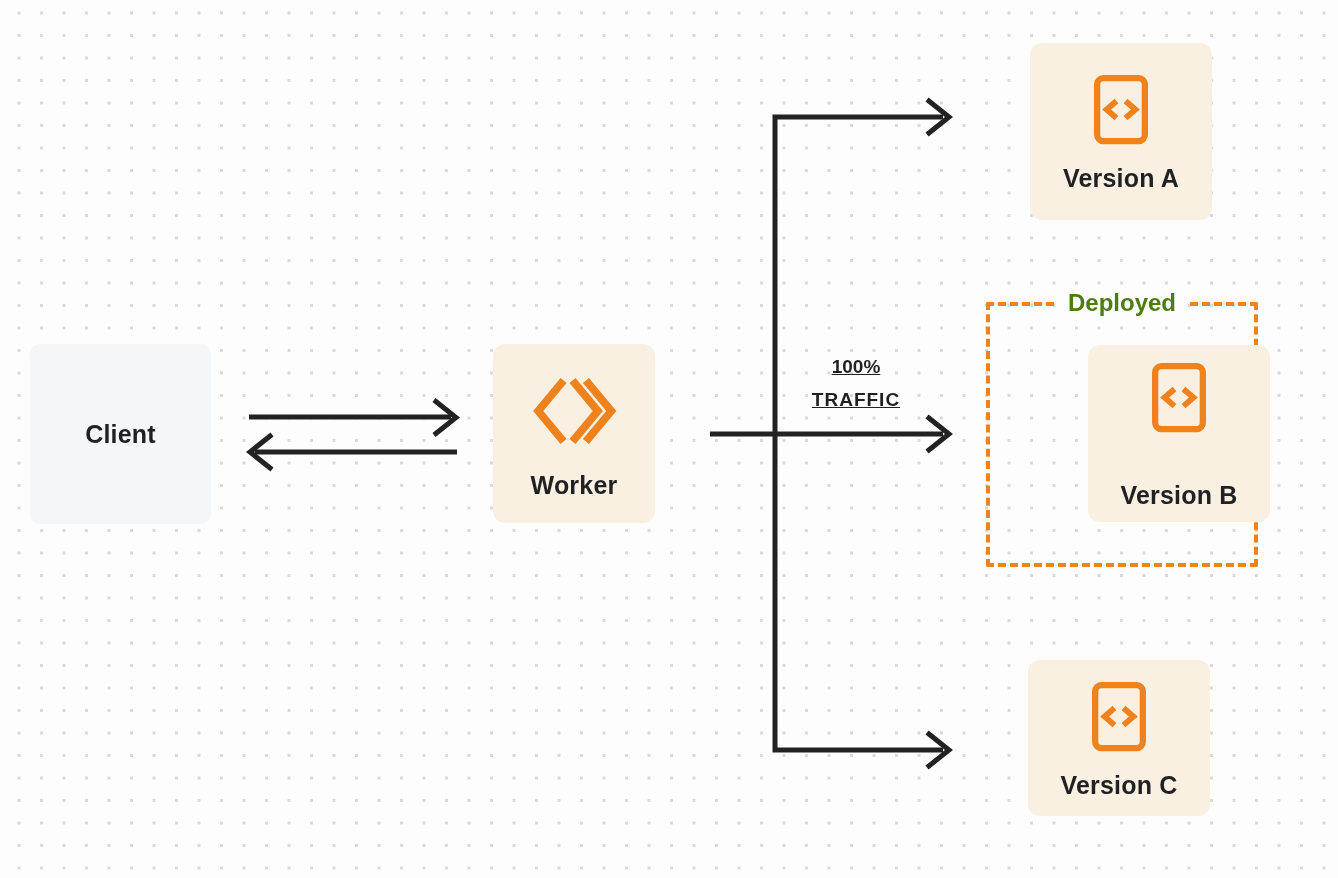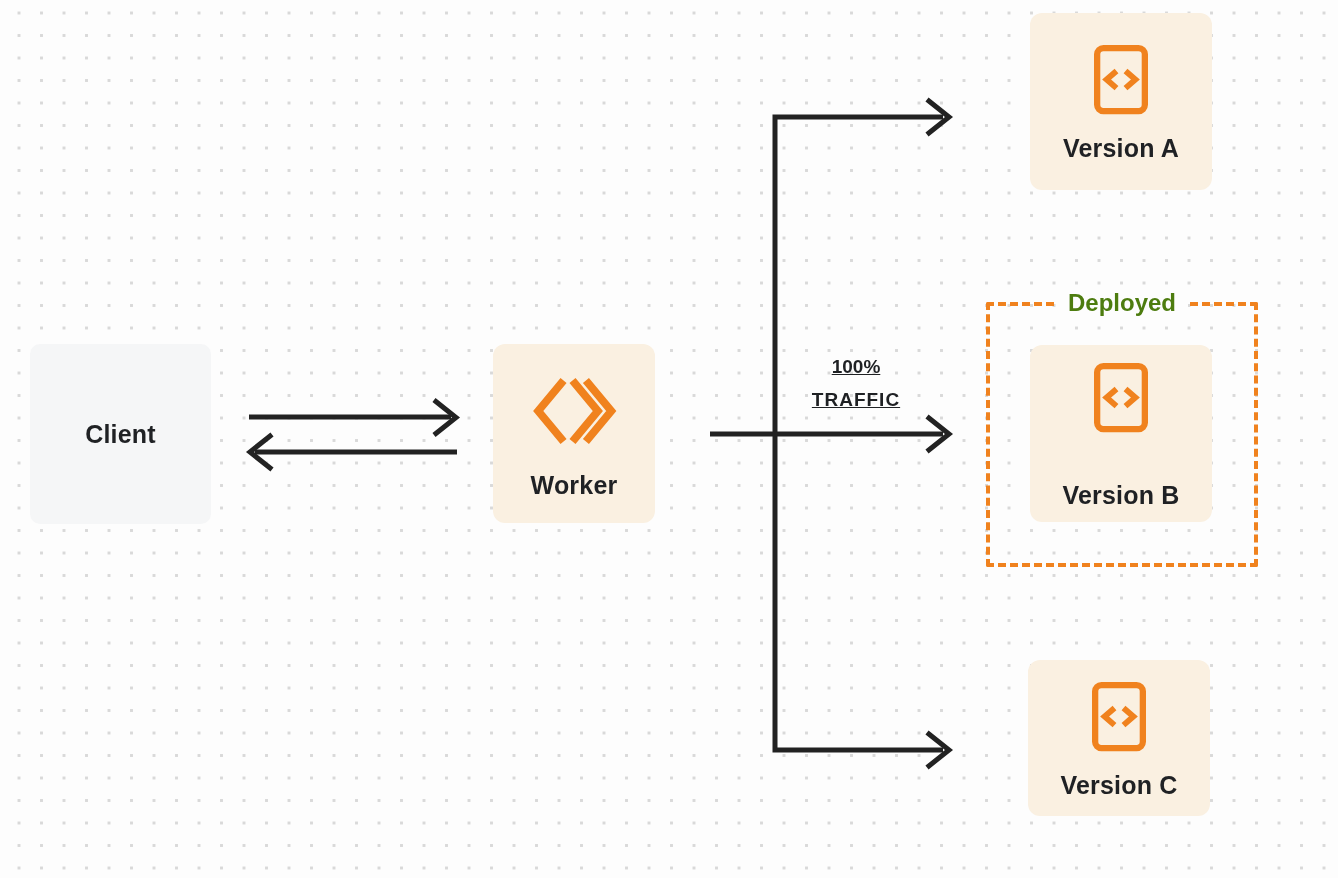--- a/index.html
+++ b/index.html
@@ -55,22 +55,22 @@
     padding-top: 4px;
     box-sizing: border-box;
   }
   .version {
     width: 182px; height: 177px;
     background: #FAF0E1;
     gap: 18px;
     padding-top: 4px;
     box-sizing: border-box;
   }
-  #version-a { left: 1030px; top: 13px; text-align: right; }
-  #version-b { left: 1030px; top: 345px; gap: 47px; }
+  #version-a { left: 1030px; top: 43px; text-align: right; }
+  #version-b { left: 1088px; top: 345px; gap: 47px; }
   #version-c { left: 1028px; top: 660px; height: 156px; }
   .icon { display: block; line-height: 0; }
   .traffic-label {
     position: absolute;
     z-index: 2;
     left: 791px; top: 350px;
     width: 130px;
     text-align: center;
     font-weight: 700;
     font-size: 19px;

